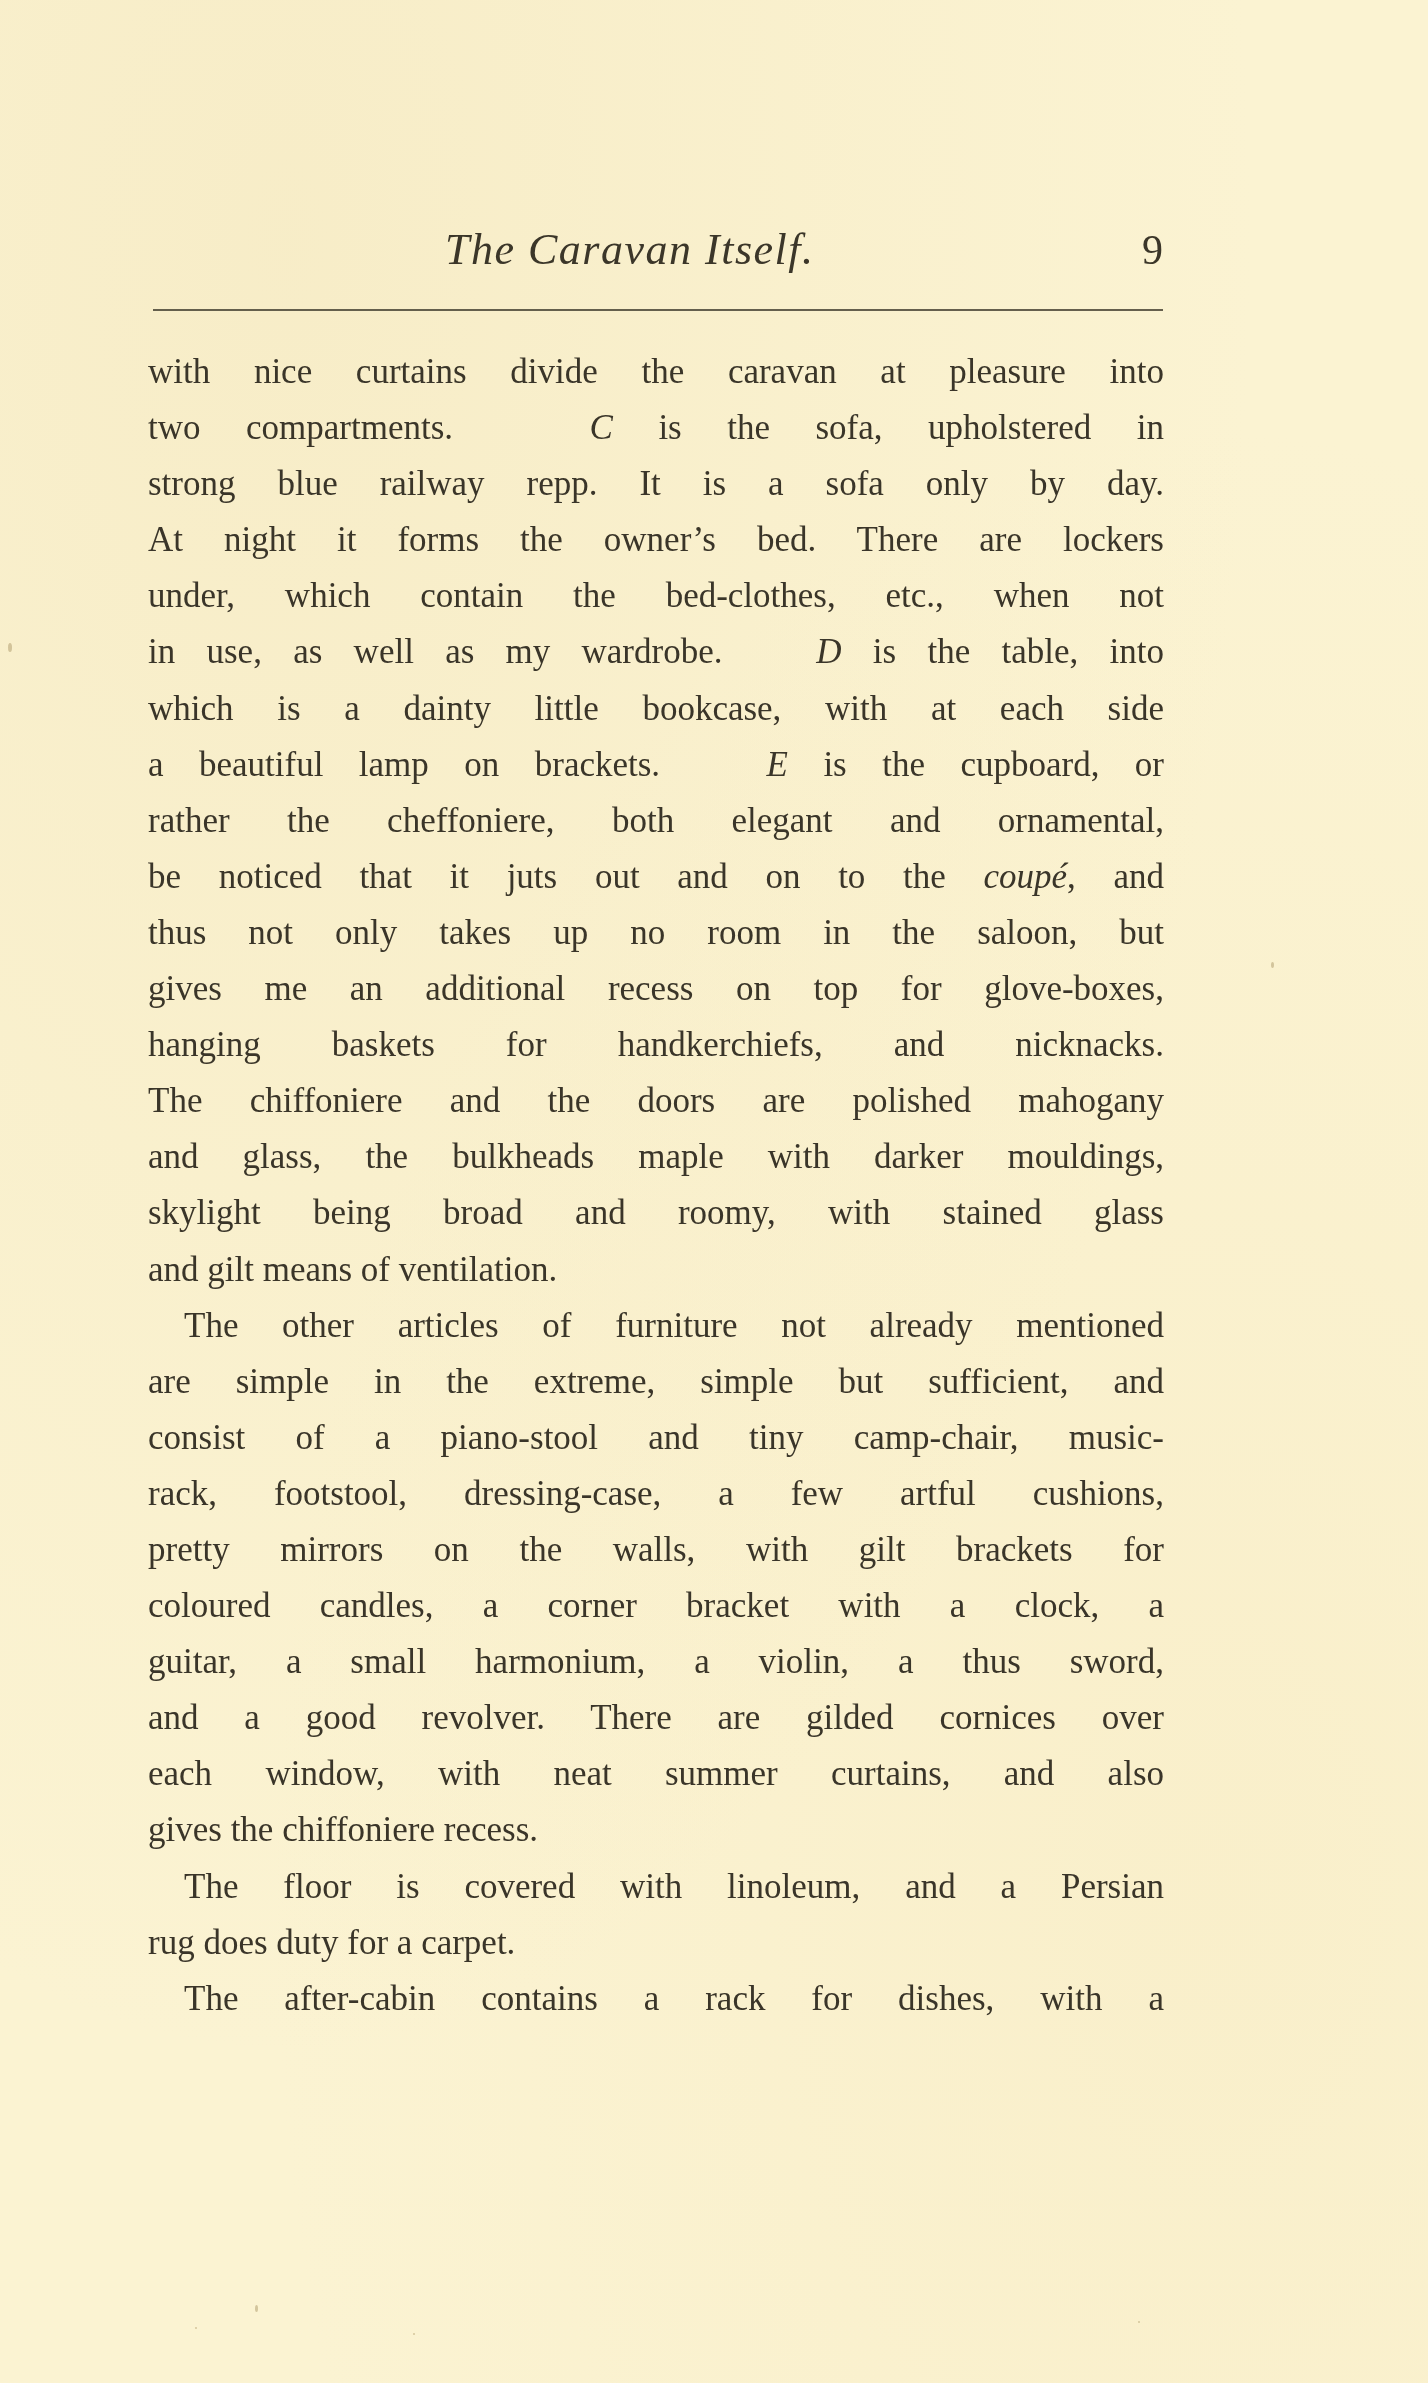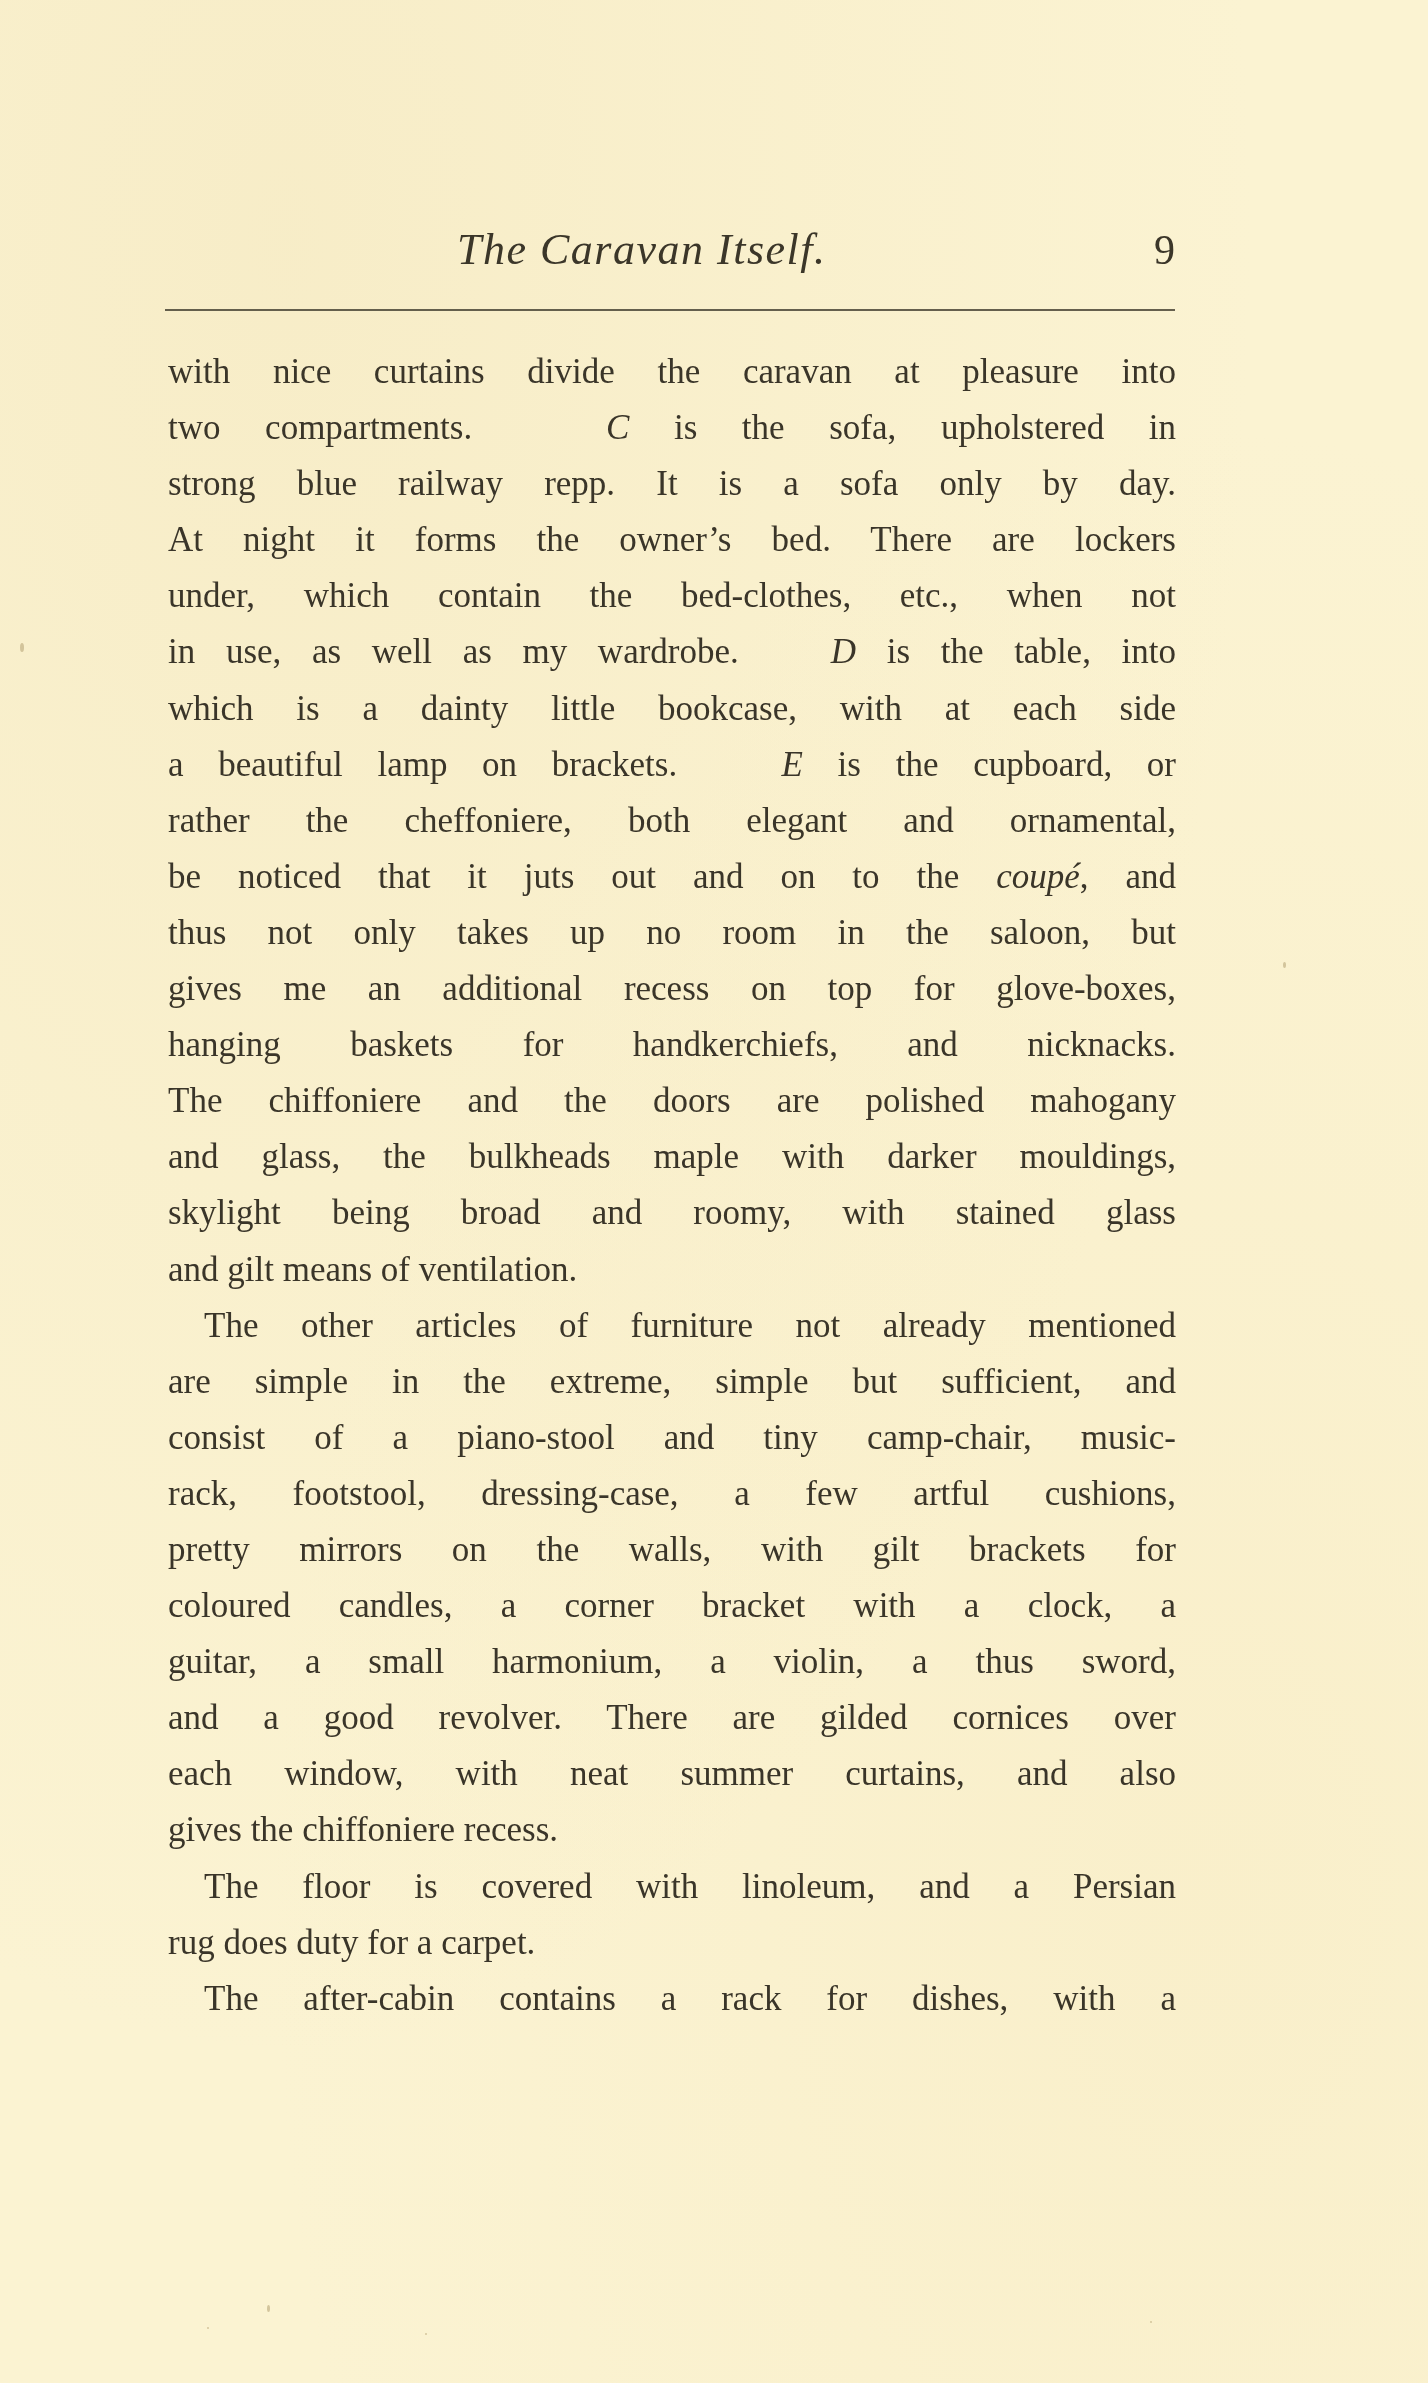--- a/index.html
+++ b/index.html
@@ -12,21 +12,21 @@
       background: #fbf3d2;
       background-image:
         radial-gradient(ellipse at 20% 10%, rgba(240,225,180,0.35), rgba(0,0,0,0) 60%),
         radial-gradient(ellipse at 85% 80%, rgba(245,230,185,0.30), rgba(0,0,0,0) 55%);
       position: relative;
       overflow: hidden;
       color: #3a3529;
     }
     .page {
       position: absolute;
-      left: 12px; top: 0;
+      left: 0; top: 0;
       width: 1152px;
       height: 2383px;
     }
     .running-head {
       position: absolute;
       left: 153px;
       top: 222px;
       width: 1010px;
       height: 56px;
     }
@@ -70,21 +70,20 @@
       line-height: 56.1px;
       color: #3a3529;
     }
     .line {
       display: block;
       height: 56.1px;
       white-space: nowrap;
       text-align: justify;
       text-align-last: justify;
       overflow: visible;
-      margin-left: 8px;
     }
     .line.indent {
       padding-left: 36px;
     }
     .line.last {
       text-align-last: left;
     }
     .it {
       font-style: italic;
     }

